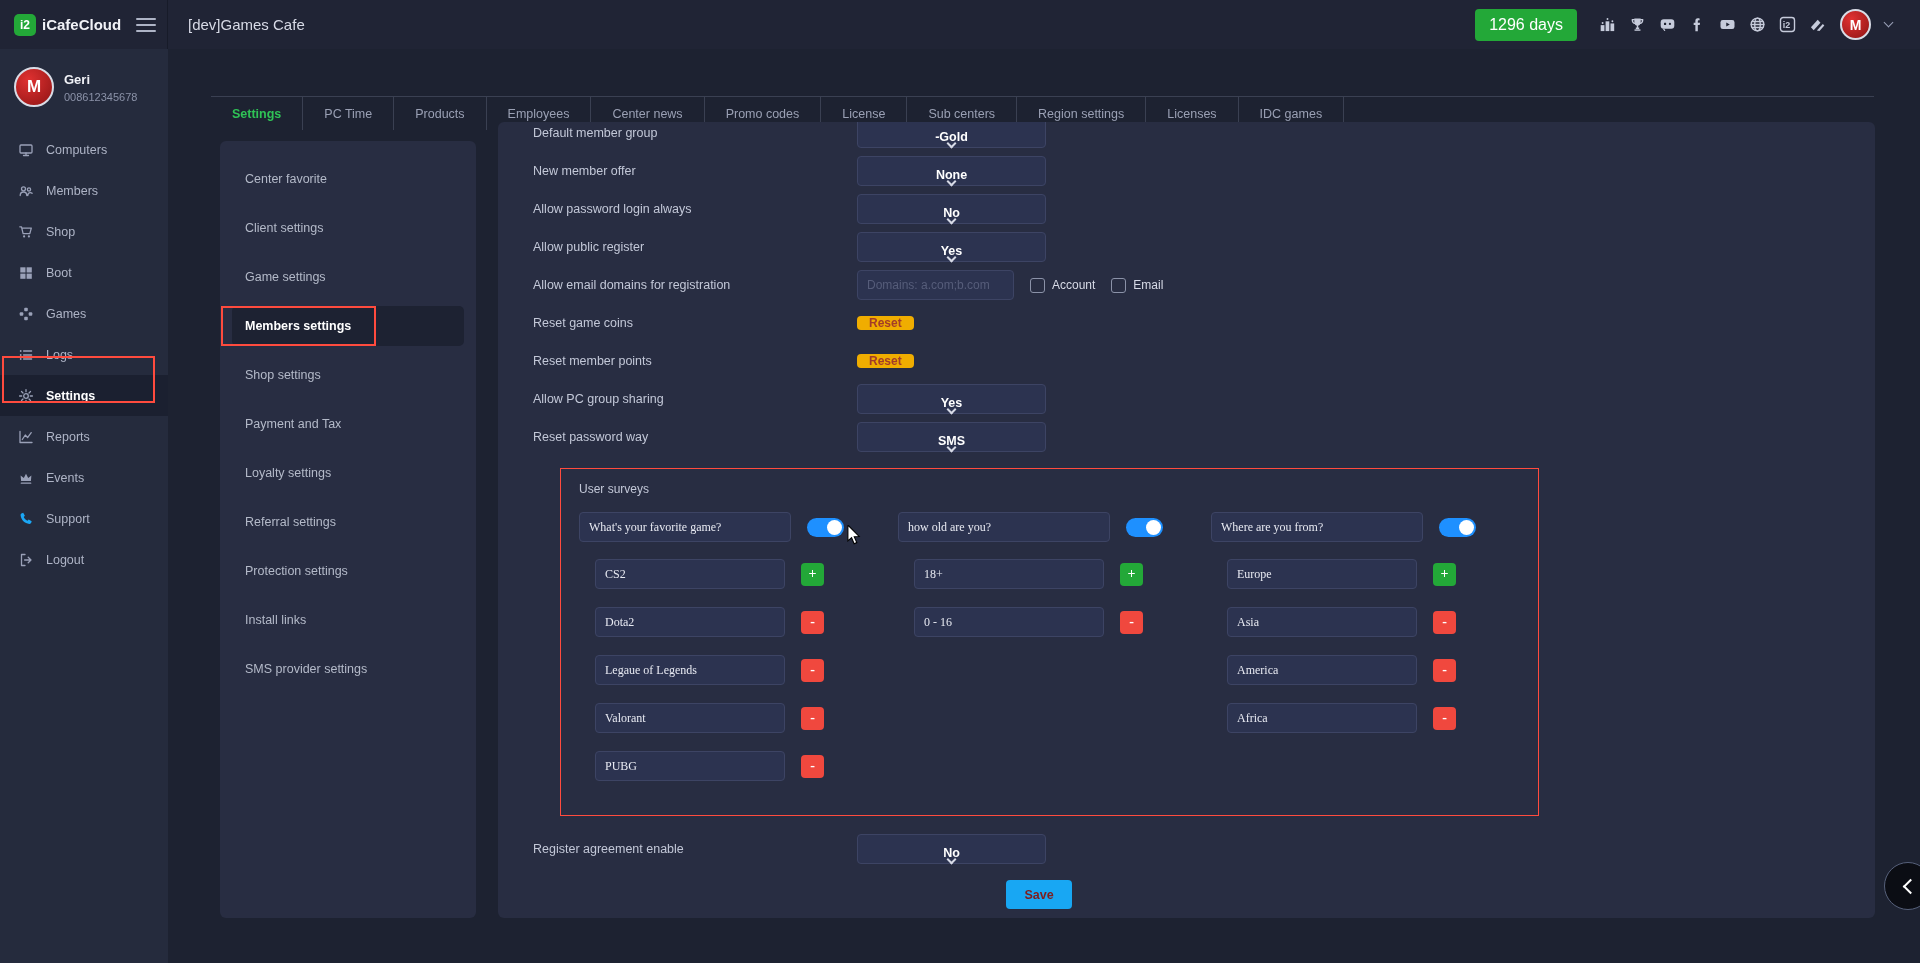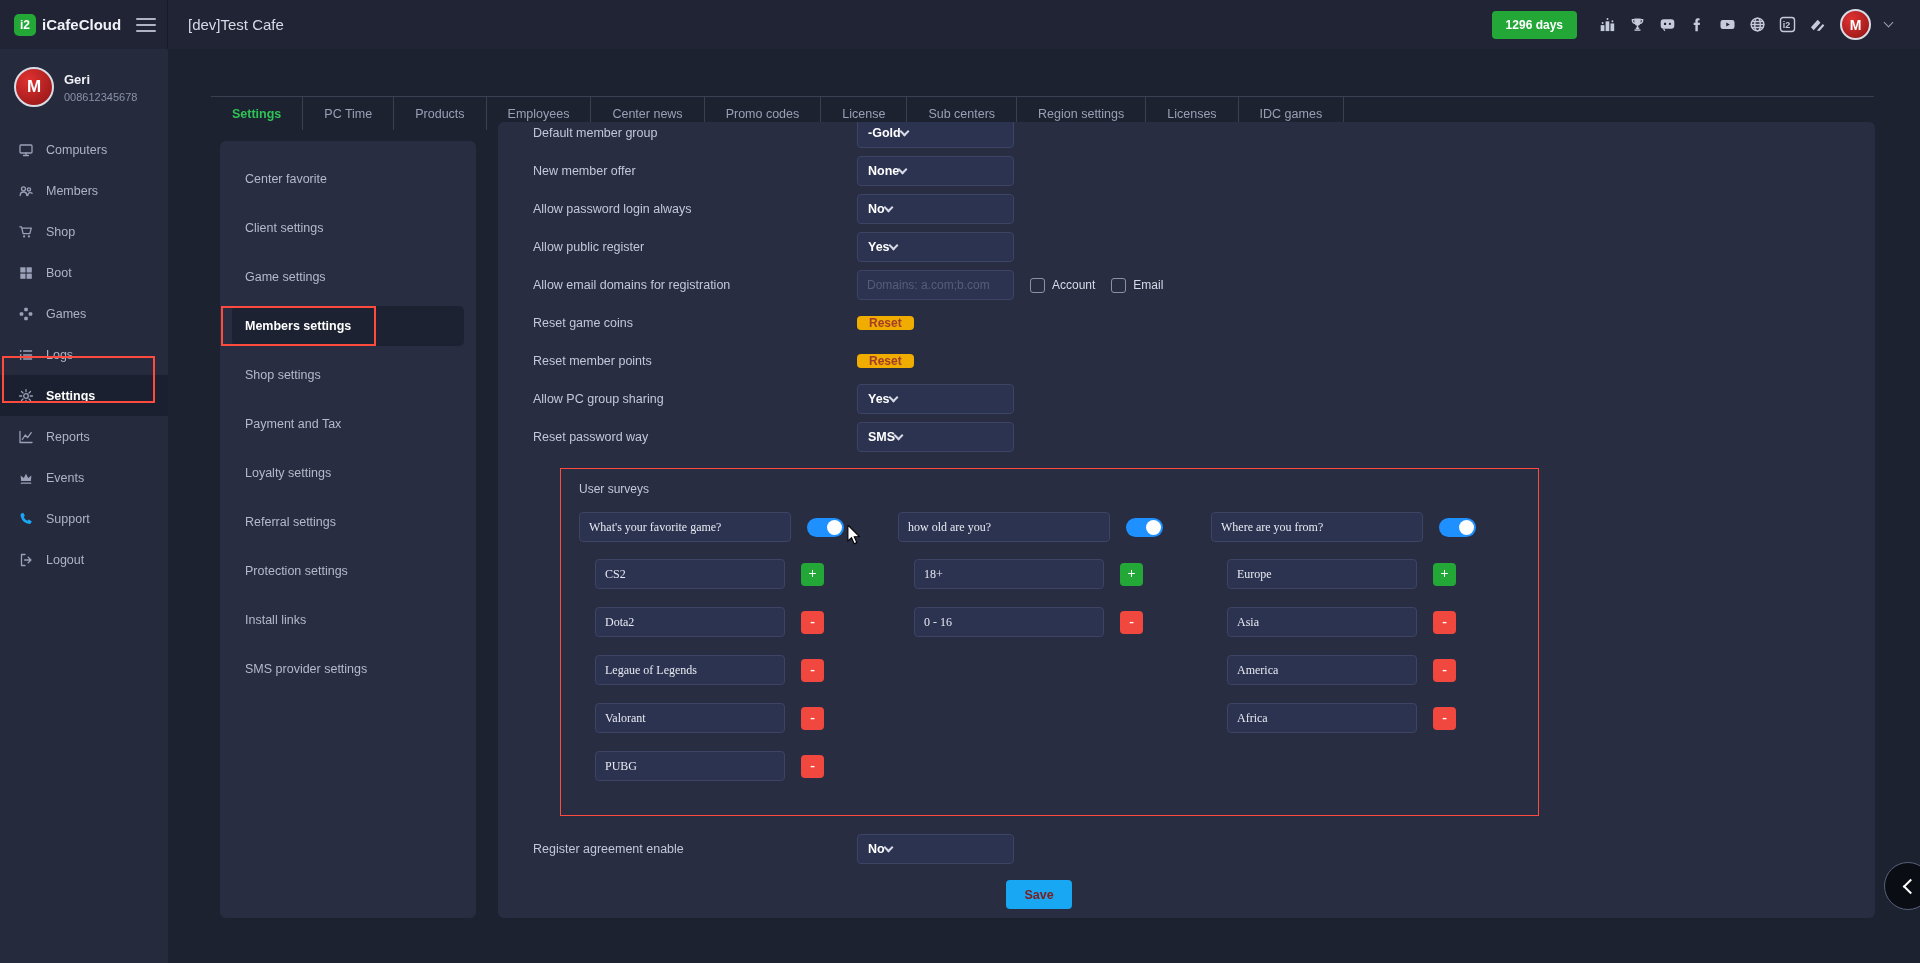--- a/index.html
+++ b/index.html
@@ -12,21 +12,21 @@
     display:flex; align-items:center; z-index:5; }
   .logo-area { width:168px; height:49px; display:flex; align-items:center; padding-left:14px;
     border-right:1px solid #171b29; }
   .logo-badge { width:22px; height:22px; background:#23a838; border-radius:5px; color:#fff;
     font-weight:bold; font-size:12px; display:flex; align-items:center; justify-content:center; }
   .logo-text { font-size:15px; font-weight:bold; color:#f1f2f7; margin-left:6px; }
   .burger { margin-left:-32px; width:20px; cursor:pointer; }
   .burger span { display:block; height:2px; background:#aeb4c6; margin:4px 0; border-radius:1px; }
   .app-title { margin-left:32px; font-size:15px; color:#d7dae6; }
   .header-right { margin-left:auto; display:flex; align-items:center; gap:14px; padding-right:28px; }
-  .days-badge { background:#23a838; color:#fff; font-size:12px; font-weight:bold;
+  .days-badge { background:#23a838; color:#fff; font-size:16px; font-weight:normal;
     padding:7px 14px; border-radius:4px; }
   .hicons { display:flex; align-items:center; gap:13px; margin-left:8px; }
   .hic { width:17px; height:17px; color:#c6cbdb; }
   .hic svg { width:100%; height:100%; }
   .avatar { width:31px; height:31px; border-radius:50%; background:radial-gradient(circle at 35% 30%,#e03131,#8f1414);
     border:2px solid #d9dce6; color:#fff; font-weight:bold; font-size:14px;
     display:flex; align-items:center; justify-content:center; }
   .chev-down { width:7px; height:7px; border-right:1.6px solid #9aa1b8; border-bottom:1.6px solid #9aa1b8;
     transform:rotate(45deg); margin-top:-4px; }
 
@@ -61,22 +61,22 @@
   .sm-item { height:40px; display:flex; align-items:center; padding-left:13px; font-size:12.5px;
     color:#b4bac9; border-radius:5px; cursor:pointer; margin-bottom:9px; }
   .sm-item.active { background:#1d2232; color:#fff; font-weight:bold; }
 
   
   .card { position:absolute; top:122px; left:498px; width:1377px; height:796px;
     background:#282d42; border-radius:6px; overflow:hidden; padding:0 30px 0 35px; }
   .frow { display:flex; align-items:center; height:38px; }
   .frow.clipped { margin-top:-8px; }
   .flabel { width:324px; font-size:12.5px; color:#c3c8d8; flex:none; }
-  .sel { width:157px; height:30px; background:#2c3350; border:1px solid #3d4464; border-radius:4px;
-    display:flex; align-items:center; justify-content:flex-start; padding:0 10px; cursor:pointer; }
+  .sel { width:189px; height:30px; background:#2c3350; border:1px solid #3d4464; border-radius:4px;
+    display:flex; align-items:center; justify-content:flex-end; padding:0 10px; cursor:pointer;flex-direction:column; }
   .sel .val { font-size:12.5px; font-weight:bold; color:#fff; }
   .caret { width:7px; height:7px; border-right:2px solid #d7dae6; border-bottom:2px solid #d7dae6;
     transform:rotate(45deg); margin-top:-4px; }
   .txt { width:157px; height:30px; background:#2c3350; border:1px solid #3d4464; border-radius:4px;
     color:#e8eaf2; font-size:12px; padding:0 9px; outline:none; font-family:inherit; }
   .txt::placeholder { color:#565d7a; }
   .cbx { display:flex; align-items:center; margin-left:16px; font-size:12px; color:#d7dae6; cursor:pointer; }
   .cbx .box { width:15px; height:15px; border:1.5px solid #8b92a8; border-radius:3px;
     background:transparent; margin-right:7px; }
   .btn-reset { height:14px; padding:0 12px; background:#f0ad00; border:none; border-radius:4px;
@@ -122,21 +122,21 @@
 <div class="header">
   <div class="logo-area">
     <div class="logo-badge">i2</div>
     <div class="logo-text">iCafeCloud</div>
   </div>
   <div class="burger">
       <span></span>
       <span></span>
       <span></span>
     </div>
-  <div class="app-title">[dev]Test Cafe</div>
+  <div class="app-title">[dev]Games Cafe</div>
   <div class="header-right">
     <div class="days-badge">1296 days</div>
     <div class="hicons" id="hicons">
         <span class="hic"><svg viewBox="0 0 16 16" class="">
             <rect x="1.6" y="8.6" width="3.5" height="5.6" fill="currentColor" stroke="none"></rect>
             <rect x="6.2" y="5" width="3.5" height="9.2" fill="currentColor" stroke="none"></rect>
             <rect x="10.8" y="7" width="3.5" height="7.2" fill="currentColor" stroke="none"></rect>
             <circle cx="3.4" cy="6.6" r=".9" fill="currentColor" stroke="none"></circle>
             <circle cx="8" cy="2.8" r=".9" fill="currentColor" stroke="none"></circle>
             <circle cx="12.6" cy="4.9" r=".9" fill="currentColor" stroke="none"></circle>

